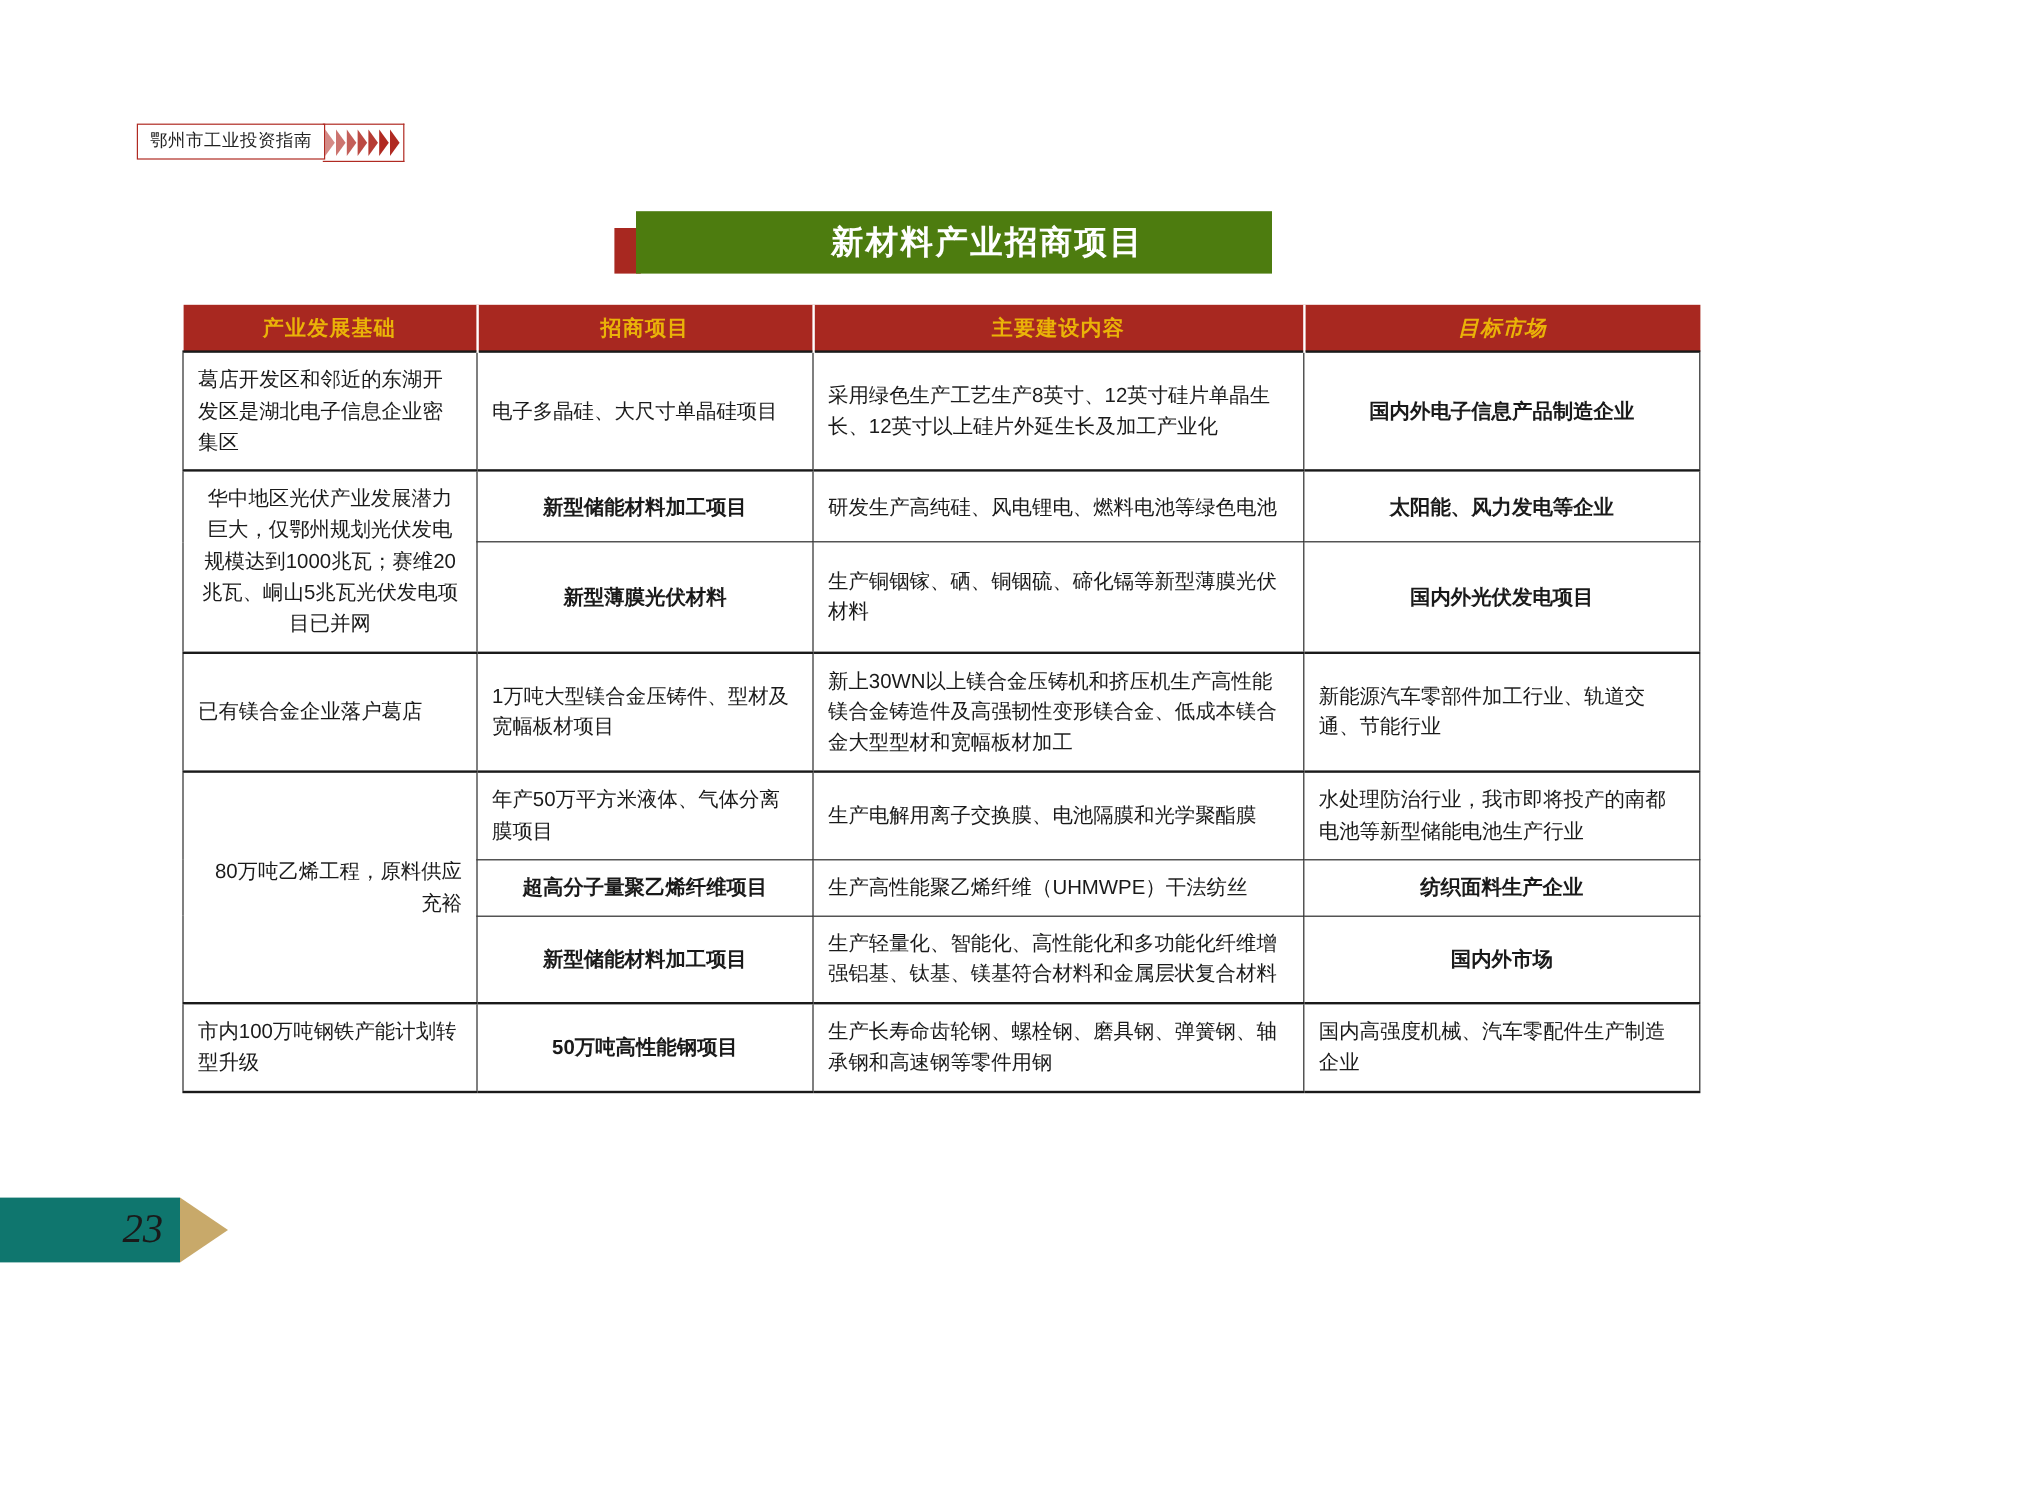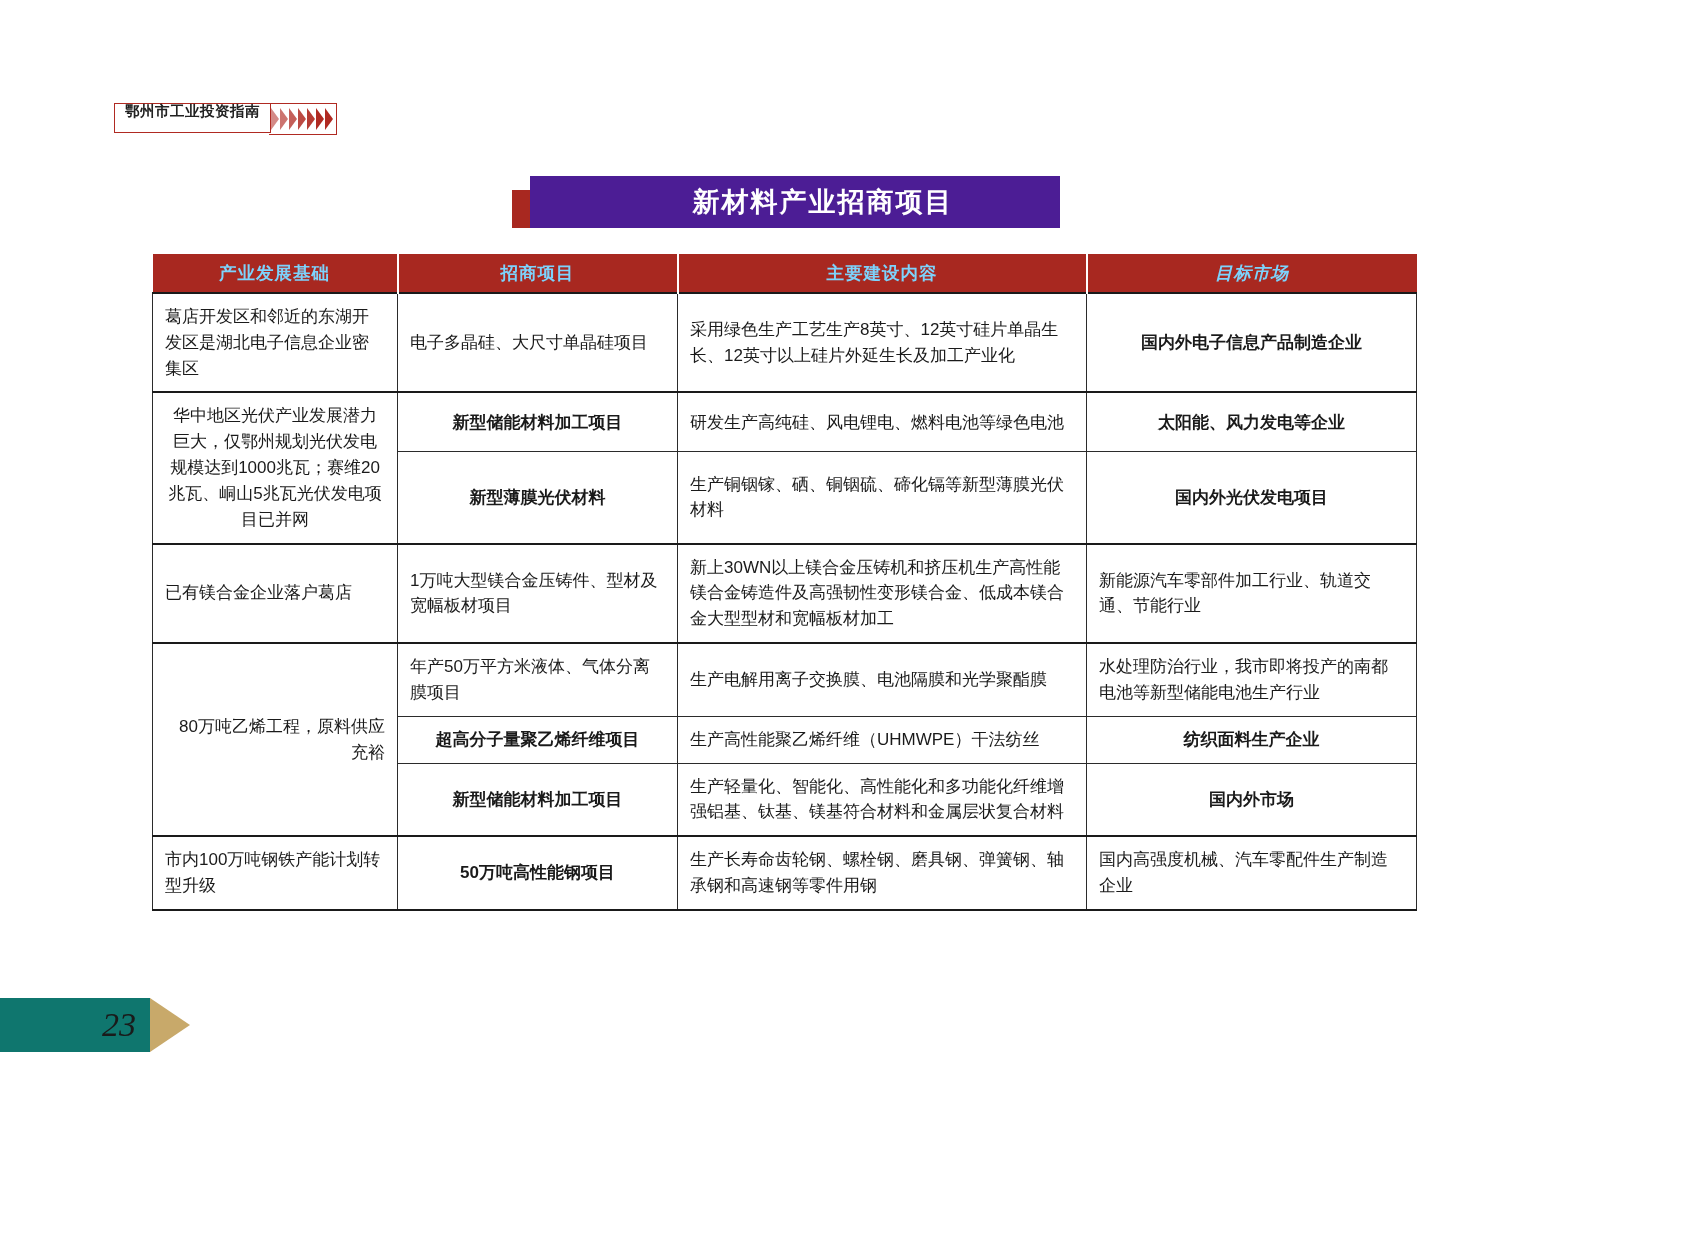--- a/index.html
+++ b/index.html
@@ -22,23 +22,23 @@
     left: 114px;
     top: 103px;
     display: flex;
     align-items: stretch;
     height: 30px;
   }
   .run-head-box {
     border: 1.6px solid #b02a22;
     padding: 0 10px;
     display: flex;
+    align-items: center;
     box-sizing: border-box;
     height: 30px;
-    font-weight: bold;
   }
   .run-head-label {
     font-size: 14.5px;
     color: #222;
     letter-spacing: .5px;
     line-height: 1;
     white-space: nowrap;
   }
   .chevrons {
     display: flex;
@@ -73,21 +73,21 @@
     top: 176px;
     width: 548px;
     height: 52px;
   }
   .banner-main {
     position: absolute;
     left: 18px;
     top: 0;
     right: 0;
     height: 52px;
-    background: #4c1d95;
+    background: #4d7c0f;
     display: flex;
     align-items: center;
     justify-content: center;
   }
   .banner-notch {
     position: absolute;
     left: 0;
     top: 14px;
     width: 22px;
     height: 38px;
@@ -115,21 +115,21 @@
     width: 1264px;
     table-layout: fixed;
   }
   table.matrix col.c1 { width: 245px; }
   table.matrix col.c2 { width: 280px; }
   table.matrix col.c3 { width: 409px; }
   table.matrix col.c4 { width: 330px; }
 
   table.matrix th {
     background: #a82820;
-    color: #7dd3fc;
+    color: #eab308;
     font-size: 17.5px;
     font-weight: bold;
     letter-spacing: 1px;
     height: 38px;
     padding: 0 6px;
     border-left: 2px solid #ffffff;
     border-right: 2px solid #ffffff;
     text-align: center;
     vertical-align: middle;
   }

